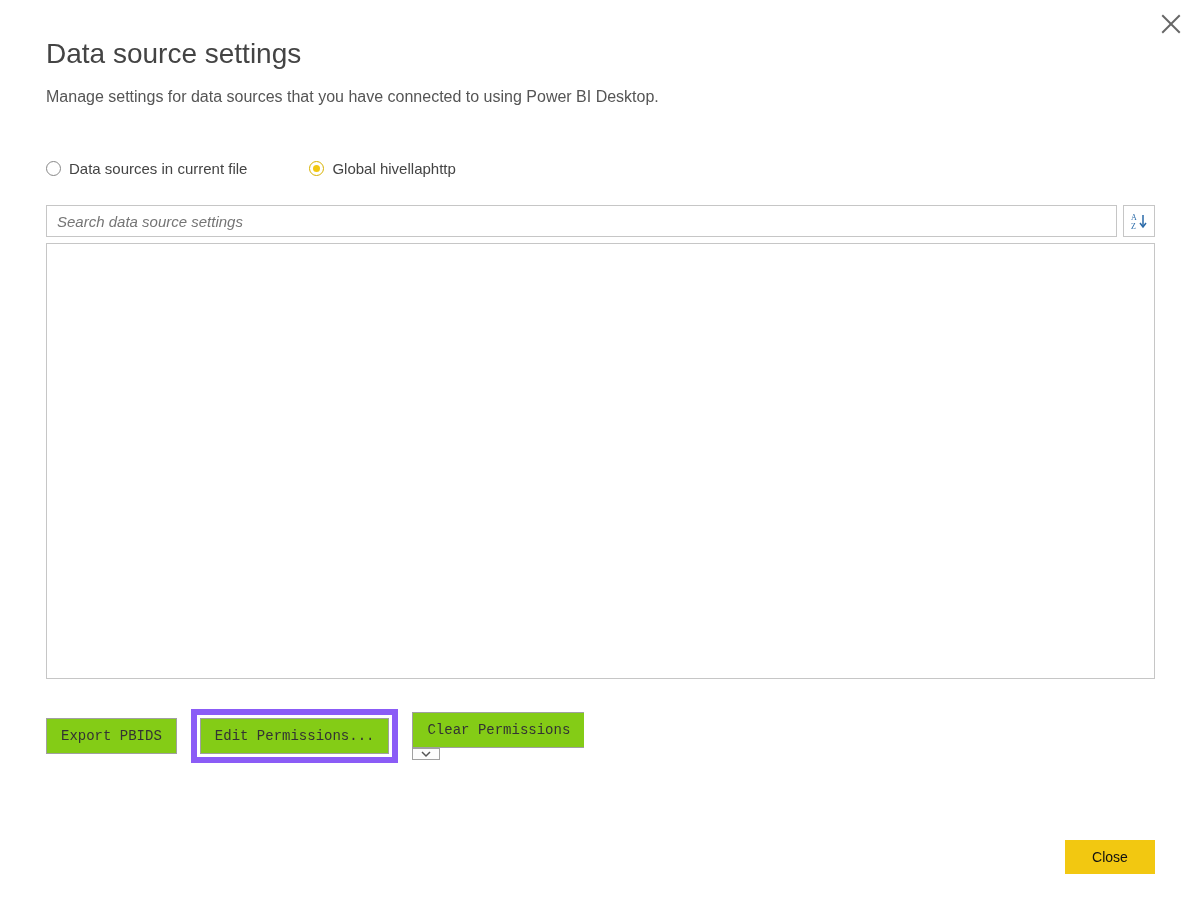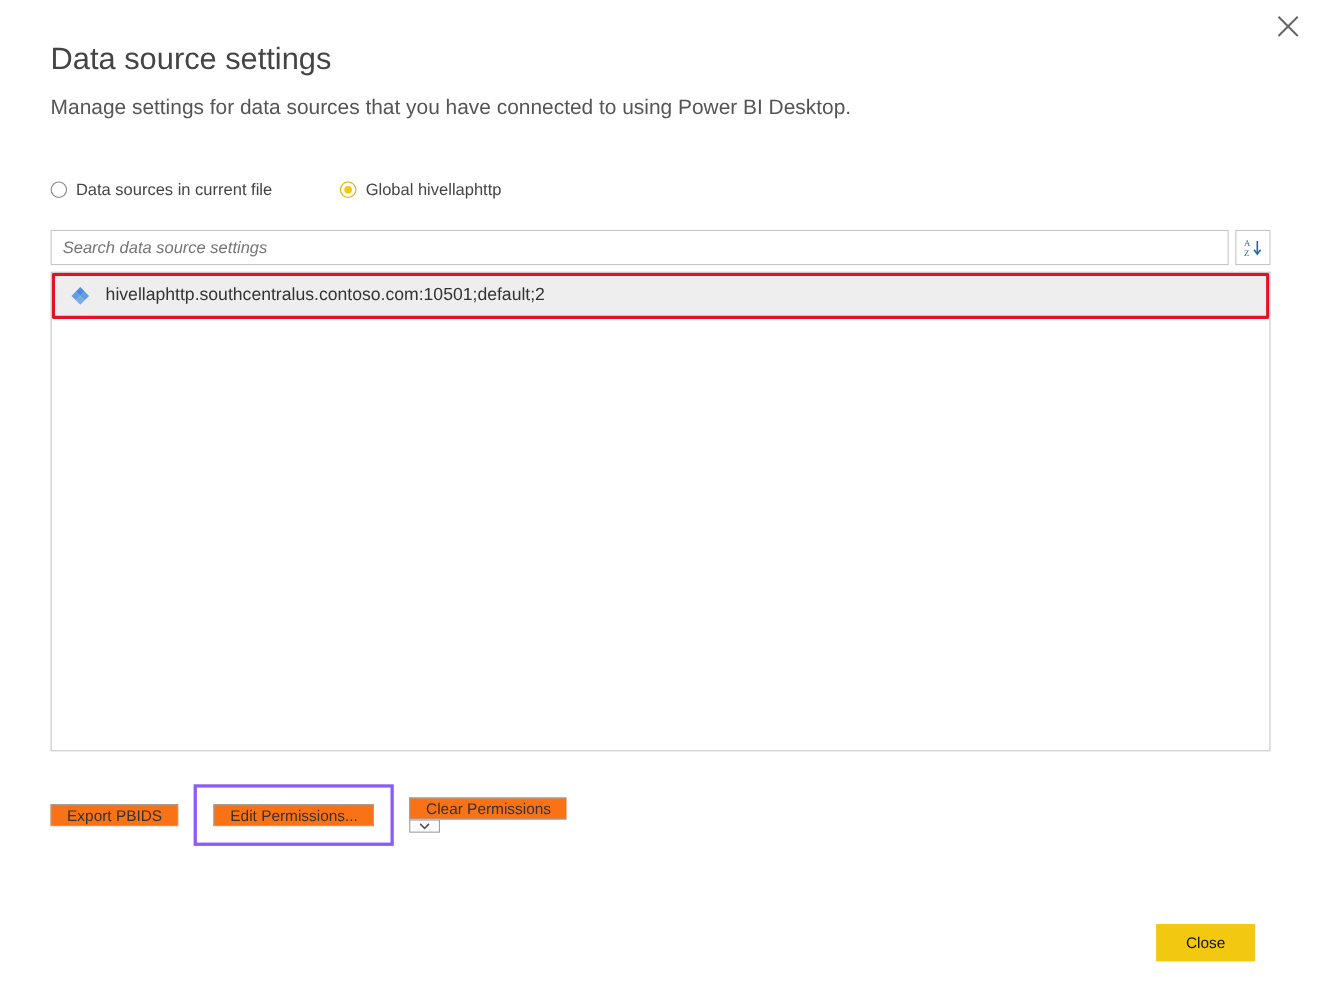--- a/index.html
+++ b/index.html
@@ -26,21 +26,21 @@
     cursor: pointer;
   }
   .close-x svg { width:100%; height:100%; }
   h1.title {
     font-size: 28px;
     font-weight: 400;
     color: #444;
     margin: 10px 0 18px 0;
   }
   .subtitle {
-    font-size: 19px;
+    font-size: 16px;
     color: #555;
     margin-bottom: 54px;
   }
   .radios {
     display: flex;
     gap: 62px;
     align-items: center;
     margin-bottom: 28px;
     font-size: 15px;
     color: #444;
@@ -107,47 +107,47 @@
   }
   .list-item .icon { width:22px; height:22px; display:flex; align-items:center; justify-content:center; }
   .action-row {
     margin-top:30px;
     display:flex;
     gap:14px;
     align-items:center;
   }
   .btn {
     border:1px solid #a0a0a0;
-    background:#f97316;
-    height:20px;
+    background:#84cc16;
+    height:36px;
     padding:0 14px;
     font-size:14px;
     color:#333;
     cursor:pointer;
-    display:flex; align-items:center;
+    display:flex; align-items:center;font-family:Liberation Mono, monospace;
   }
   .btn-wrap-red {
-    border:3px solid #8b5cf6;
-    padding:15px;
+    border:6px solid #8b5cf6;
+    padding:3px;
   }
   .split-btn {
     display:flex;
     flex-direction:column;
   }
   .split-btn .btn { border-right:none; }
   .split-btn .caret {
     border:1px solid #a0a0a0;
     width:28px;
     display:flex; align-items:center; justify-content:center;
     cursor:pointer;
     background:#fcfcfc;
   }
   .footer {
     position:absolute;
-    right:60px;
+    right:46px;
     bottom:30px;
   }
   .close-btn {
     background:#f2c811;
     border:none;
     height:34px;
     width:90px;
     font-size:14px;
     color:#111;
     cursor:pointer;
@@ -189,31 +189,20 @@
       <svg width="18" height="18" viewBox="0 0 18 18">
         <text x="1" y="8" font-size="8" fill="#2a6aa8" font-family="Segoe UI">A</text>
         <text x="1" y="17" font-size="8" fill="#2a6aa8" font-family="Segoe UI">Z</text>
         <line x1="13" y1="3" x2="13" y2="14" stroke="#2a6aa8" stroke-width="1.5"></line>
         <polyline points="10,11 13,15 16,11" fill="none" stroke="#2a6aa8" stroke-width="1.5"></polyline>
       </svg>
     </div>
   </div>
 
   <div class="list-box">
-    <div class="list-item selected highlight-red">
-      <span class="icon">
-        <svg width="20" height="20" viewBox="0 0 20 20">
-          <polygon points="10,2 14,6 10,10 6,6" fill="#4a8de0"></polygon>
-          <polygon points="10,10 14,14 10,18 6,14" fill="#4a8de0" opacity="0.7"></polygon>
-          <polygon points="2,10 6,6 10,10 6,14" fill="#4a8de0" opacity="0.85"></polygon>
-          <polygon points="18,10 14,6 10,10 14,14" fill="#4a8de0" opacity="0.85"></polygon>
-        </svg>
-      </span>
-      <span>hivellaphttp.southcentralus.contoso.com:10501;default;2</span>
-    </div>
   </div>
 
   <div class="action-row">
     <button class="btn">
       <span>Export PBIDS</span>
     </button>
     <span class="btn-wrap-red">
       <button class="btn">
         <span>Edit Permissions...</span>
       </button>

